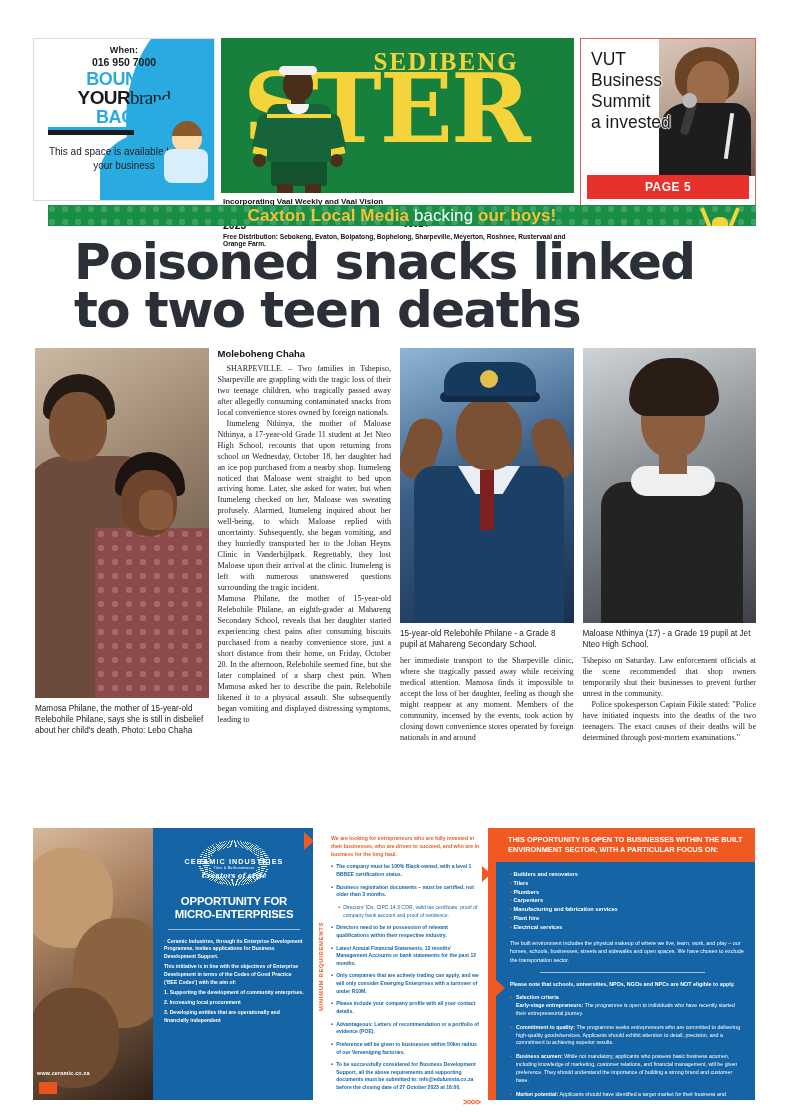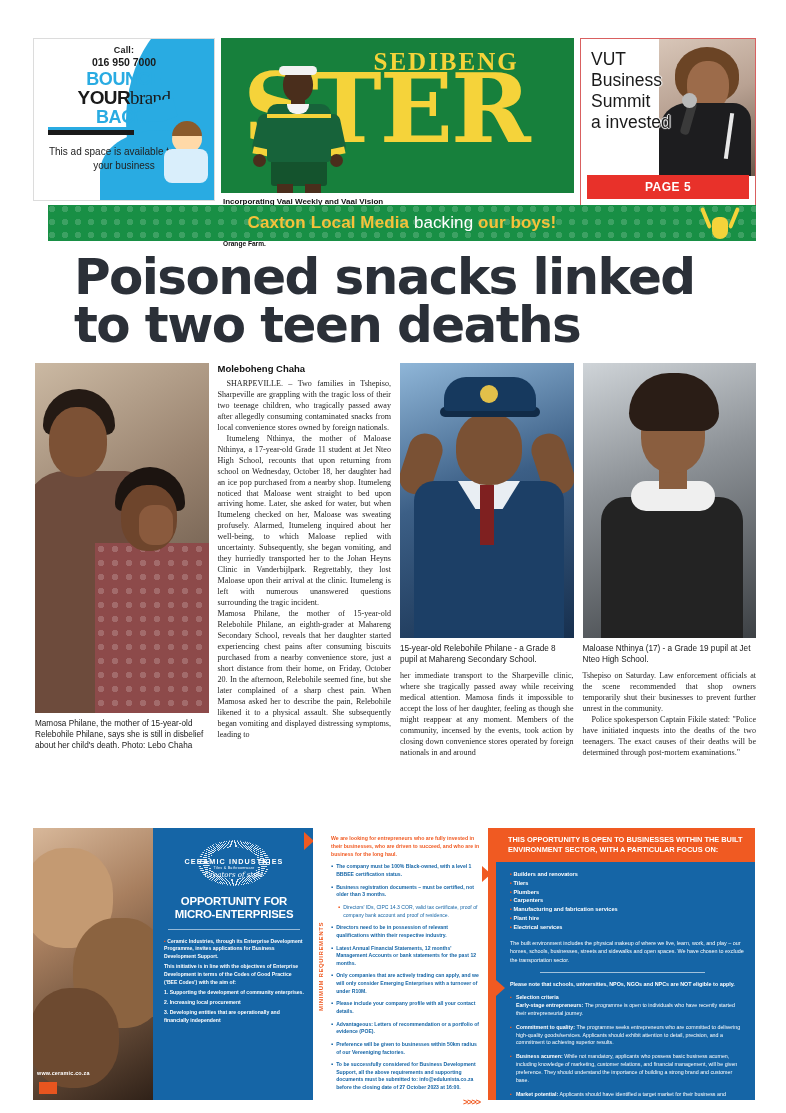--- a/index.html
+++ b/index.html
@@ -105,21 +105,21 @@
   .vut-text { position: relative; z-index: 4; padding: 10px 0 0 10px; }
   .vut-text div { font-size: 17.5px; font-weight: normal; color: #1a1a1a; line-height: 1.2;
       text-shadow: 1px 0 1px #fff, -1px 0 1px #fff, 0 1px 1px #fff, 0 -1px 1px #fff; }
   .vut-page { position: absolute; left: 6px; right: 6px; bottom: 6px; height: 24px;
     background: #e8312a; color: #fff; font-size: 12px; font-weight: bold; letter-spacing: .5px;
     display: flex; align-items: center; justify-content: center; }
 
   
   .caxton-wrap { padding: 5px 30px 0 33px; }
   .caxton {
-    height: 36px; background: #188f45; position: relative; overflow: hidden;
+    height: 21px; background: #188f45; position: relative; overflow: hidden;
     display: flex; align-items: center; justify-content: center;
     background-image: radial-gradient(circle at 4px 4px, rgba(255,255,255,.16) 3px, transparent 3.4px);
     background-size: 13px 13px;
     margin-left: 15px;
   }
   .caxton-txt { font-size: 17px; color: #ffffff; letter-spacing: .1px; z-index: 2; }
   .caxton-txt b { color: #f5c13a; }
   .springbok { position: absolute; right: 12px; top: 0; width: 48px; height: 36px; z-index: 2; }
   .sb-horn1,.sb-horn2 { position:absolute; top:2px; width:4px; height:22px; background:#f5d33a; border-radius:3px; }
   .sb-horn1 { left:8px; transform: rotate(-22deg); }
@@ -193,21 +193,21 @@
   .ceramic-logo { text-align: center; margin-bottom: 6px; position: relative; height: 48px; }
   .cl-ring { width: 72px; height: 46px; margin: 0 auto; position: relative; }
   .cl-ring:before {
     content:""; position:absolute; inset:0; border-radius:50%;
     background: repeating-conic-gradient(from 0deg, rgba(255,255,255,.85) 0deg 1.4deg, transparent 1.4deg 4deg);
     -webkit-mask: radial-gradient(ellipse at center, transparent 48%, #000 49%, #000 100%);
     mask: radial-gradient(ellipse at center, transparent 48%, #000 49%, #000 100%);
   }
   .cl-name { position:absolute; left:0; right:0; top:17px; font-size:7.2px; letter-spacing:1.1px; font-weight:bold; }
   .cl-tag { position:absolute; left:0; right:0; top:26px; font-size:3.6px; letter-spacing:.3px; }
-  .cl-script { position:absolute; left:0; right:0; top:31px; font-size:7px; font-family:"DejaVu Serif", serif; font-style:italic; }
+  .cl-script { position:absolute; left:0; right:0; top:31px; font-size:7px; font-family:"DejaVu Serif", serif; font-style:italic;font-weight:bold; }
   .ad-h1 { color: #f05a22; font-size: 16.5px; font-weight: bold; line-height: 1.02; text-align: center; letter-spacing: -.3px; }
   .ad-h2 { color: #ffffff; font-size: 11.4px; font-weight: bold; line-height: 1.12; text-align: center; margin-top: 7px; letter-spacing: -.2px; }
   .ad-hr { height: 1px; background: rgba(255,255,255,.55); margin: 8px 4px; }
   .ad-b1 { font-size: 5.1px; line-height: 1.55; font-weight: bold; }
   .ad-b1 .bullet { color: #f05a22; }
   .ad-b1 p { margin-bottom: 2px; }
 
   .ad-mid { width: 175px; background: #ffffff; display: flex; position: relative; }
   .ad-mid-label {
     width: 16px; background: #ffffff; color: #f05a22; font-size: 6px; font-weight: bold;
@@ -250,21 +250,21 @@
   <div class="topstrip">
 
     <div class="bounce-ad">
       <div class="bounce-bg"></div>
       <div class="bounce-bg2"></div>
       <div class="mega"></div>
       <div class="boy-head"></div>
       <div class="boy-hair"></div>
       <div class="boy-body"></div>
       <div class="bounce-inner">
-        <div class="b-call">Call:</div>
+        <div class="b-call">When:</div>
         <div class="b-phone">016 950 7000</div>
         <div class="b-l1">BOUNCE</div>
         <div class="b-l2"><span>YOUR</span><i>brand</i></div>
         <div class="b-l3">BACK!</div>
         <div class="b-rule"></div>
         <div class="b-sub">This ad space is available to grow your business</div>
       </div>
     </div>
 
     <div class="masthead">

